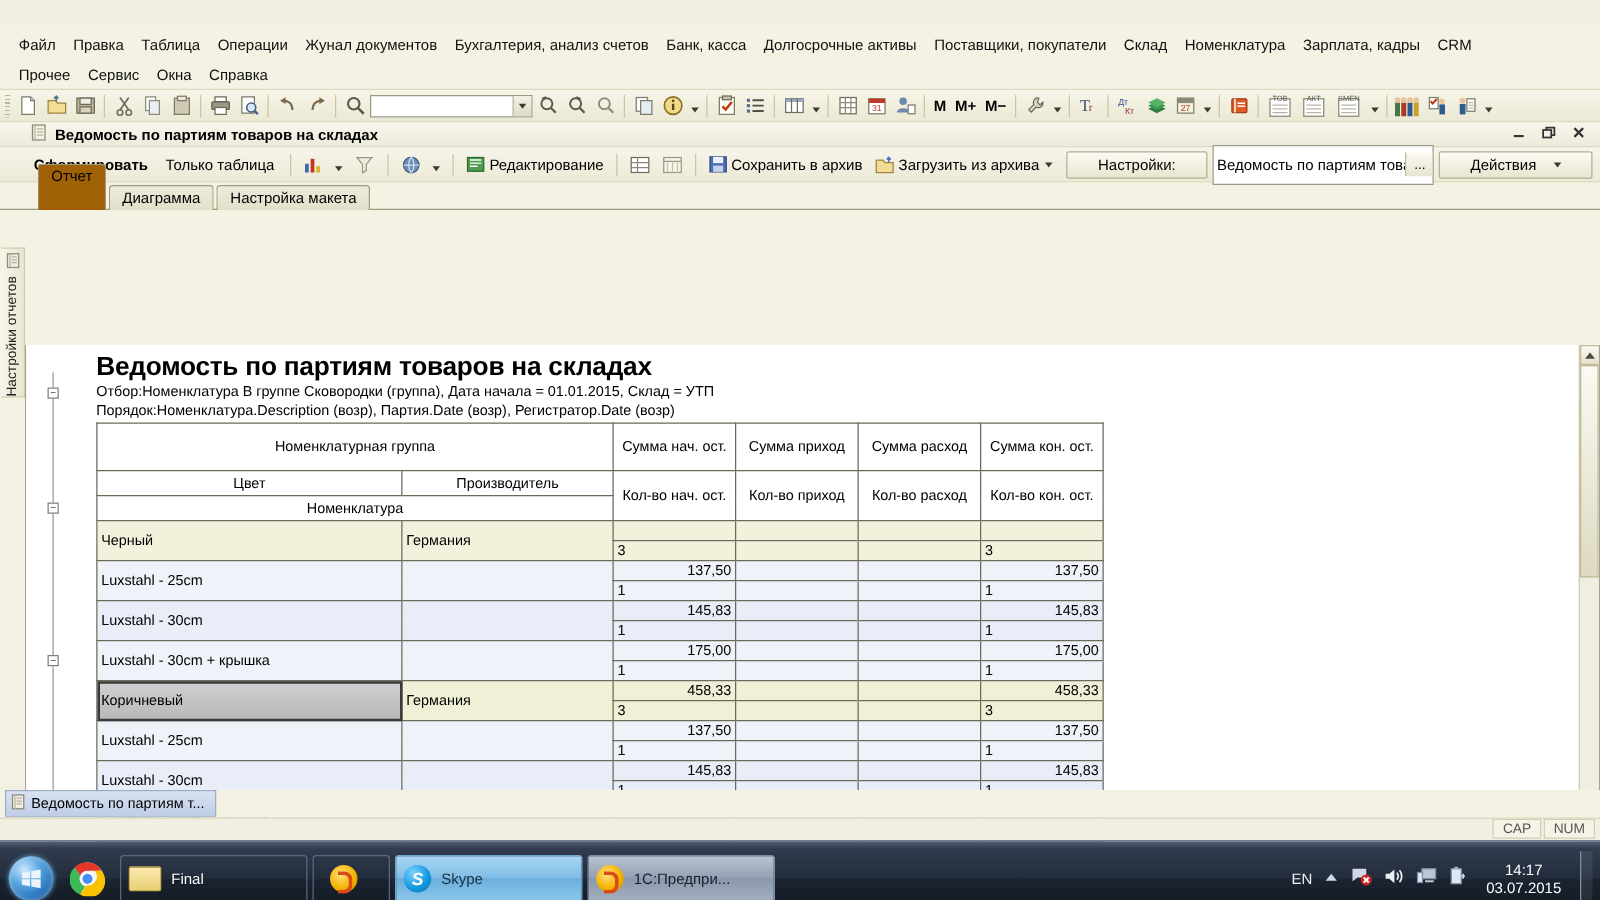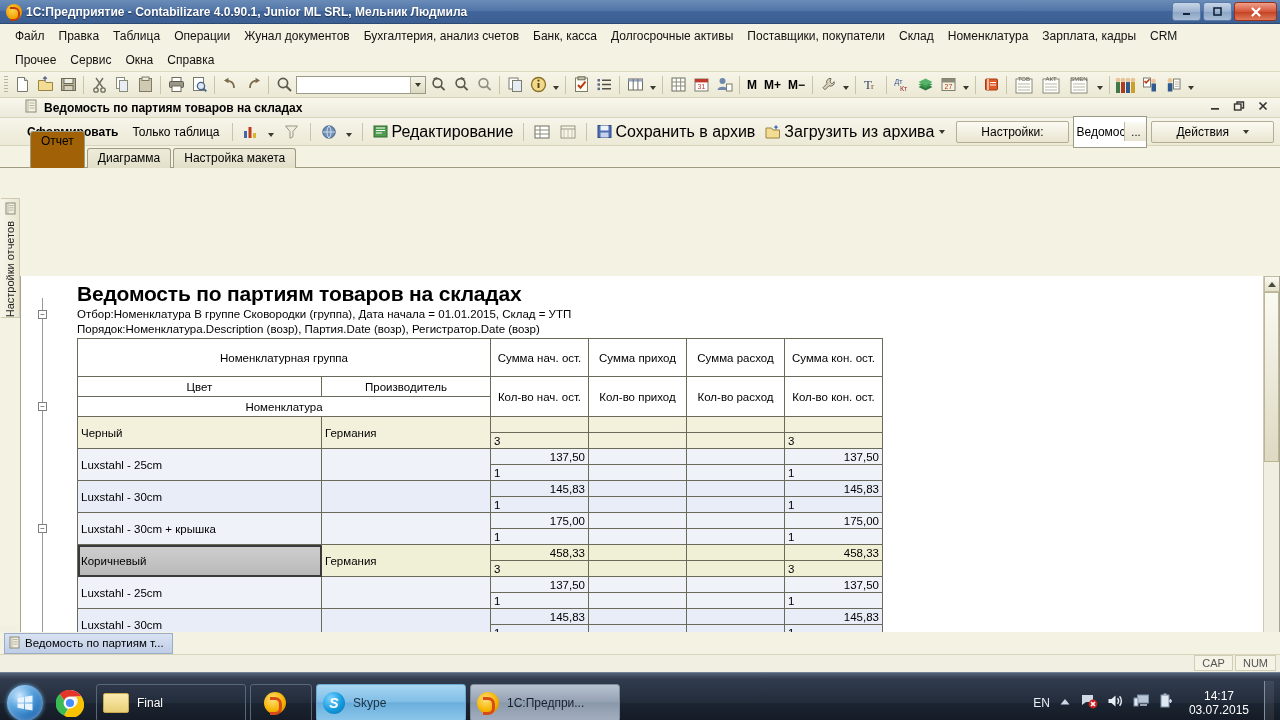--- a/index.html
+++ b/index.html
@@ -114,21 +114,21 @@
 
   
   .cmdbar {
     height:28px; display:flex; align-items:center; gap:4px;
     padding-left:22px; padding-right:6px;
     background:linear-gradient(to bottom,#f7f5ea,#ece9d6);
     border-bottom:1px solid #d8d4bc;
   }
   .cmd-strong { font-size:12px; font-weight:bold; padding:2px 5px; white-space:nowrap; }
   .cmd { font-size:12px; padding:2px 5px; white-space:nowrap; }
-  .cmd-ico { display:flex; align-items:center; gap:3px; padding:2px 3px; white-space:nowrap; font-size:16px; }
+  .cmd-ico { display:flex; align-items:center; gap:3px; padding:2px 3px; white-space:nowrap; font-size:12px; }
   .spacer { flex:1 1 auto; }
   .btn3d {
     border:1px solid #b3ae94; border-radius:2px;
     background:linear-gradient(to bottom,#fcfbf3,#e9e5d0);
     padding:3px 24px; font-size:12px; white-space:nowrap;
   }
   .field {
     border:1px solid #9a9a86; background:#fff; height:32px;
     display:flex; align-items:center; width:198px; overflow:hidden;
   }
@@ -285,41 +285,20 @@
     background:radial-gradient(circle at 35% 30%,#7fd3ff 0%,#139adf 55%,#0a6fae 100%);
     color:#fff;font-weight:bold;font-size:14px;display:flex;align-items:center;justify-content:center;
     font-style:italic;
   }
 </style>
 </head>
 <body>
 
 <div class="app">
 
-  <div class="titlebar">
-    <div class="title-icon"></div>
-    <div class="title-text">1С:Предприятие - Contabilizare 4.0.90.1, Junior ML SRL, Мельник Людмила</div>
-    <div class="win-btns">
-      <div class="wbtn">
-        <svg width="11" height="11" viewBox="0 0 11 11">
-            <rect x="2" y="7" width="7" height="2" fill="#13233c"></rect>
-          </svg>
-      </div>
-      <div class="wbtn">
-        <svg width="11" height="11" viewBox="0 0 11 11">
-            <rect x="2" y="2" width="7" height="7" fill="none" stroke="#13233c" stroke-width="1.6"></rect>
-          </svg>
-      </div>
-      <div class="wbtn close">
-        <svg width="12" height="12" viewBox="0 0 12 12">
-            <path d="M2.5 2.5 L9.5 9.5 M9.5 2.5 L2.5 9.5" stroke="#fff" stroke-width="2.2" stroke-linecap="round"></path>
-          </svg>
-      </div>
-    </div>
-  </div>
 
   <div class="menubar">
     <div class="menurow">
       <span>Файл</span>
       <span>Правка</span>
       <span>Таблица</span>
       <span>Операции</span>
       <span>Жунал документов</span>
       <span>Бухгалтерия, анализ счетов</span>
       <span>Банк, касса</span>

